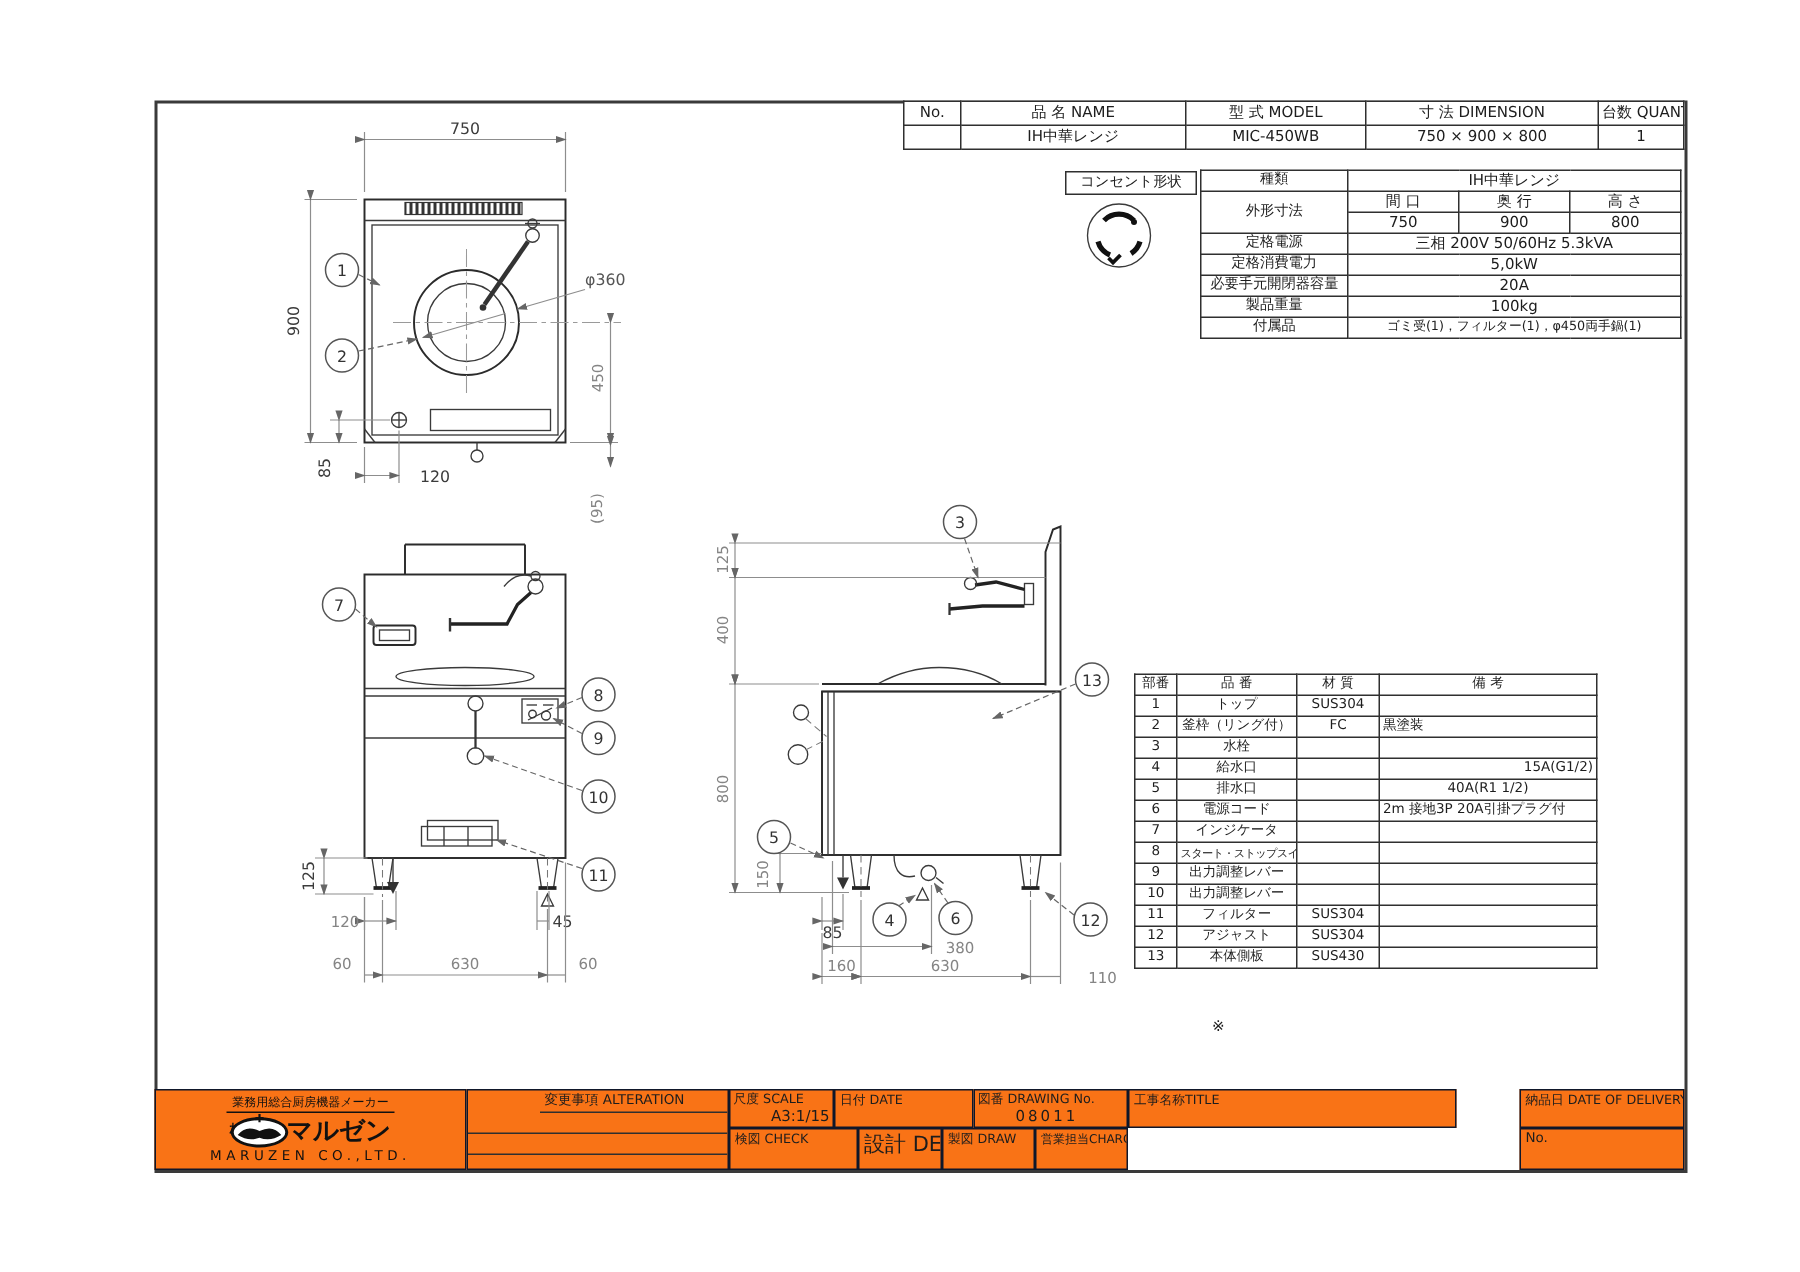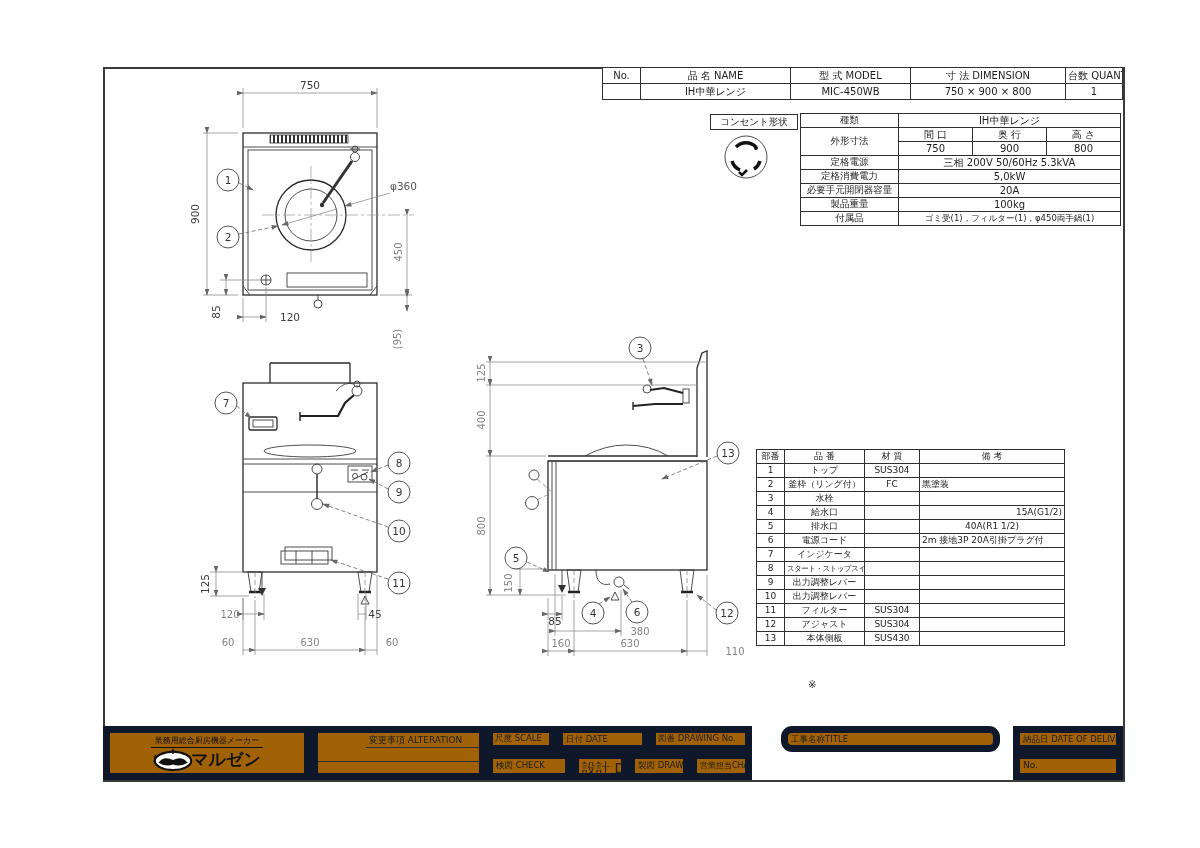--- a/index.html
+++ b/index.html
@@ -21,22 +21,22 @@
   .dimtd{font-size:10.5px;fill:#3c3c3c;text-anchor:middle;}
   .cot{font-size:10.5px;fill:#333;text-anchor:middle;}
   
   table{border-collapse:collapse;table-layout:fixed;background:#fff;position:absolute;}
   td{border:1px solid #2f2f2f;font-size:10px;text-align:center;padding:0 2px;white-space:nowrap;overflow:hidden;height:13px;line-height:13px;color:#1d1d1d;}
   #headerTable td{height:15px;line-height:15px;}
   #specTable td.lbl{font-size:9.5px;font-family:Liberation Serif, serif;}
   #partsTable td{font-size:9px;height:13px;line-height:13px;}
   #partsTable td.tiny{font-size:7.5px;letter-spacing:-0.5px;}
   
-  .tb{position:absolute;border:7px solid #0f172a;box-sizing:border-box;font-size:9px;padding:1px 3px;white-space:nowrap;overflow:hidden;color:#1d1d1d;background:#a16207;}
-  .tbv{text-align:center;font-size:10px;}
+  .tb{position:absolute;border:1px solid #0f172a;box-sizing:border-box;font-size:9px;padding:1px 3px;white-space:nowrap;overflow:hidden;color:#1d1d1d;background:#f97316;}
+  .tbv{text-align:left;font-size:10px;padding-left:27px;}
   
   #outletLabel{border:1px solid #2f2f2f;font-size:9.5px;text-align:center;line-height:14px;box-sizing:border-box;}
   
   #note{font-size:10px;color:#1d1d1d;line-height:15px;}
   
   #maker{color:#111;}
   #maker .tag{font-size:8px;text-align:center;border-bottom:1px solid #111;display:inline-block;padding:0 4px 1px 4px;}
   #maker .co1{font-size:9px;font-weight:bold;}
   #maker .co2{font-size:17px;font-weight:bold;letter-spacing:0px;}
   #maker .en{font-size:9px;letter-spacing:3px;text-align:center;margin-top:1px;}
@@ -549,21 +549,21 @@
     <div style="font-size:8.5px;padding:0 2px;">尺度 SCALE</div>
     <div class="tbv">A3:1/15</div>
   </div>
   <div class="tb" style="left:453px;top:0;width:93px;height:26px;">
     <span style="font-size:8.5px;">日付 DATE</span>
   </div>
   <div class="tb" style="left:546px;top:0;width:103px;height:26px;padding:0;">
     <div style="font-size:8.5px;padding:0 2px;">図番 DRAWING No.</div>
     <div class="tbv" style="letter-spacing:2px;">08011</div>
   </div>
-  <div class="tb" style="left:678px;top:0;width:219px;height:26px;border-radius:11px;">
+  <div class="tb" style="left:649px;top:0;width:219px;height:26px;">
     <span style="font-size:8.5px;">工事名称TITLE</span>
   </div>
   <div class="tb" style="left:910px;top:0;width:110px;height:26px;">
     <span style="font-size:8.5px;">納品日  DATE OF DELIVERY</span>
   </div>
 
   <div class="tb" style="left:383px;top:26px;width:86px;height:28px;">
     <span style="font-size:8.5px;">検図 CHECK</span>
   </div>
   <div class="tb" style="left:469px;top:26px;width:56px;height:28px;">

